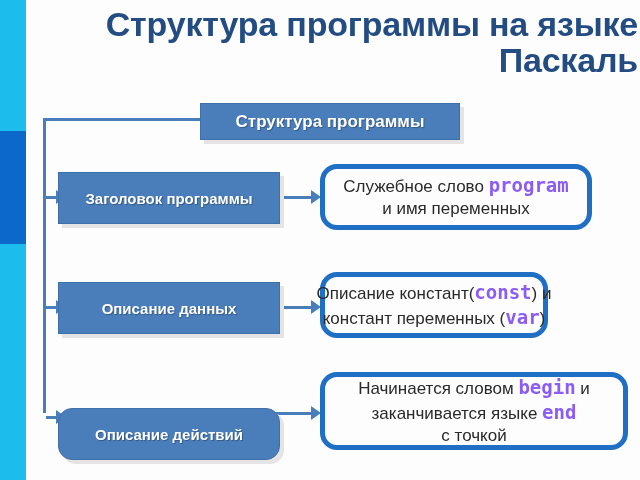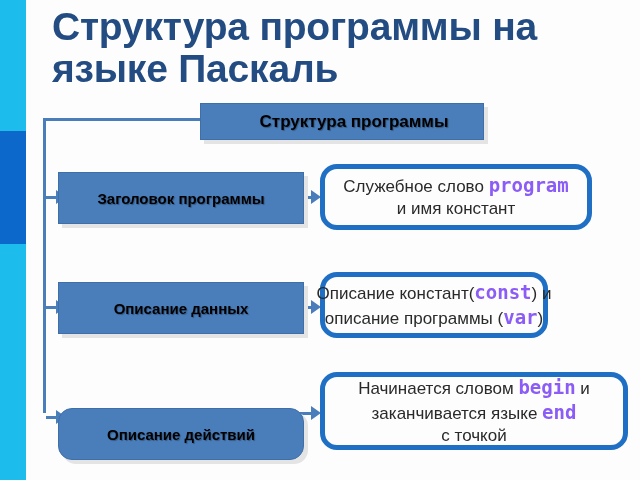--- a/index.html
+++ b/index.html
@@ -49,22 +49,22 @@
     width: 26px; height: 236px;
     background: #1CBCEC;
   }
 
   
   .slide-title {
     position: absolute;
     left: 52px;
     top: 6px;
     width: 586px;
-    text-align: left;
-    font-size: 39px;
+    text-align: right;
+    font-size: 34px;
     font-weight: bold;
     line-height: 1.07;
     color: #234C82;
     letter-spacing: -0.2px;
     text-shadow: 1px 1px 0 rgba(255,255,255,0.85);
   }
 
   
   .conn-h-top {
     position: absolute;
@@ -107,25 +107,24 @@
 
   
   .bluebox {
     position: absolute;
     background: #4A7EBB;
     border: 1px solid #3F6FA8;
     box-shadow: 4px 4px 0 0 #E4E4E4;
     display: flex;
     align-items: center;
     justify-content: center;
-    color: #000000;
+    color: #ffffff;
     font-weight: bold;
     white-space: nowrap;
     text-shadow: 1px 1px 1px rgba(0,0,0,0.30);
-    padding-left: 24px;
   }
   .bluebox-inner {
     display: block;
     text-align: center;
   }
 
   #box-struktura {
     left: 200px;
     top: 103px;
     width: 258px;
@@ -230,28 +229,28 @@
     <span class="bluebox-overflow">Описание данных</span>
   </div>
 
   <div class="bluebox bluebox-row" id="box-deystviy">
     <span class="bluebox-overflow">Описание действий</span>
   </div>
 
   <div class="callout" id="callout-1">
     <div class="callout-text">
       <span>Служебное слово </span><span class="kw">program</span><span></span><br>
-      <span>и имя констант</span>
+      <span>и имя переменных</span>
     </div>
   </div>
 
   <div class="callout" id="callout-2">
     <div class="callout-text">
       <span>Описание констант(</span><span class="kw">const</span><span>) и</span><br>
-      <span>описание программы (</span><span class="kw">var</span><span>)</span>
+      <span>констант переменных (</span><span class="kw">var</span><span>)</span>
     </div>
   </div>
 
   <div class="callout" id="callout-3">
     <div class="callout-text">
       <span>Начинается словом </span><span class="kw">begin</span><span> и</span><br>
       <span>заканчивается языке </span><span class="kw">end</span><br>
       <span>с точкой</span>
     </div>
   </div>

